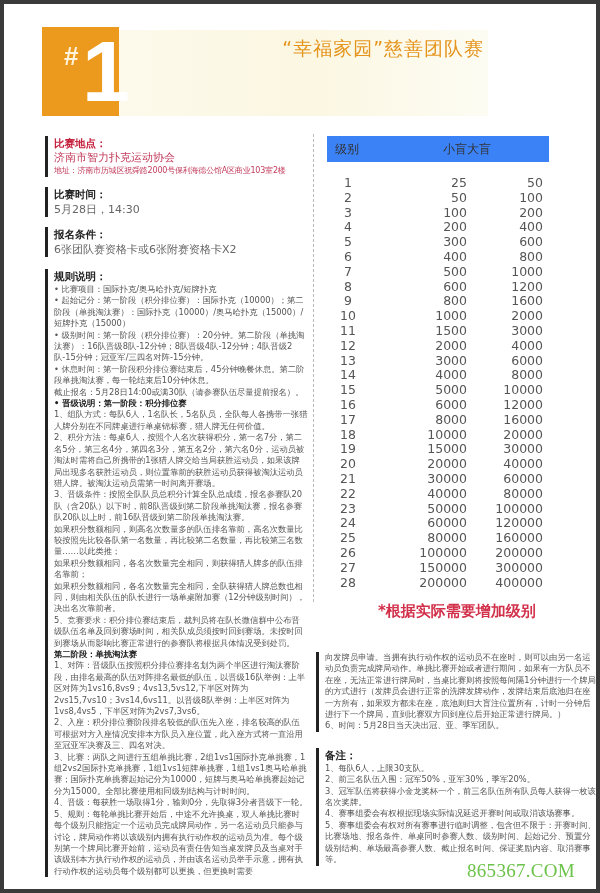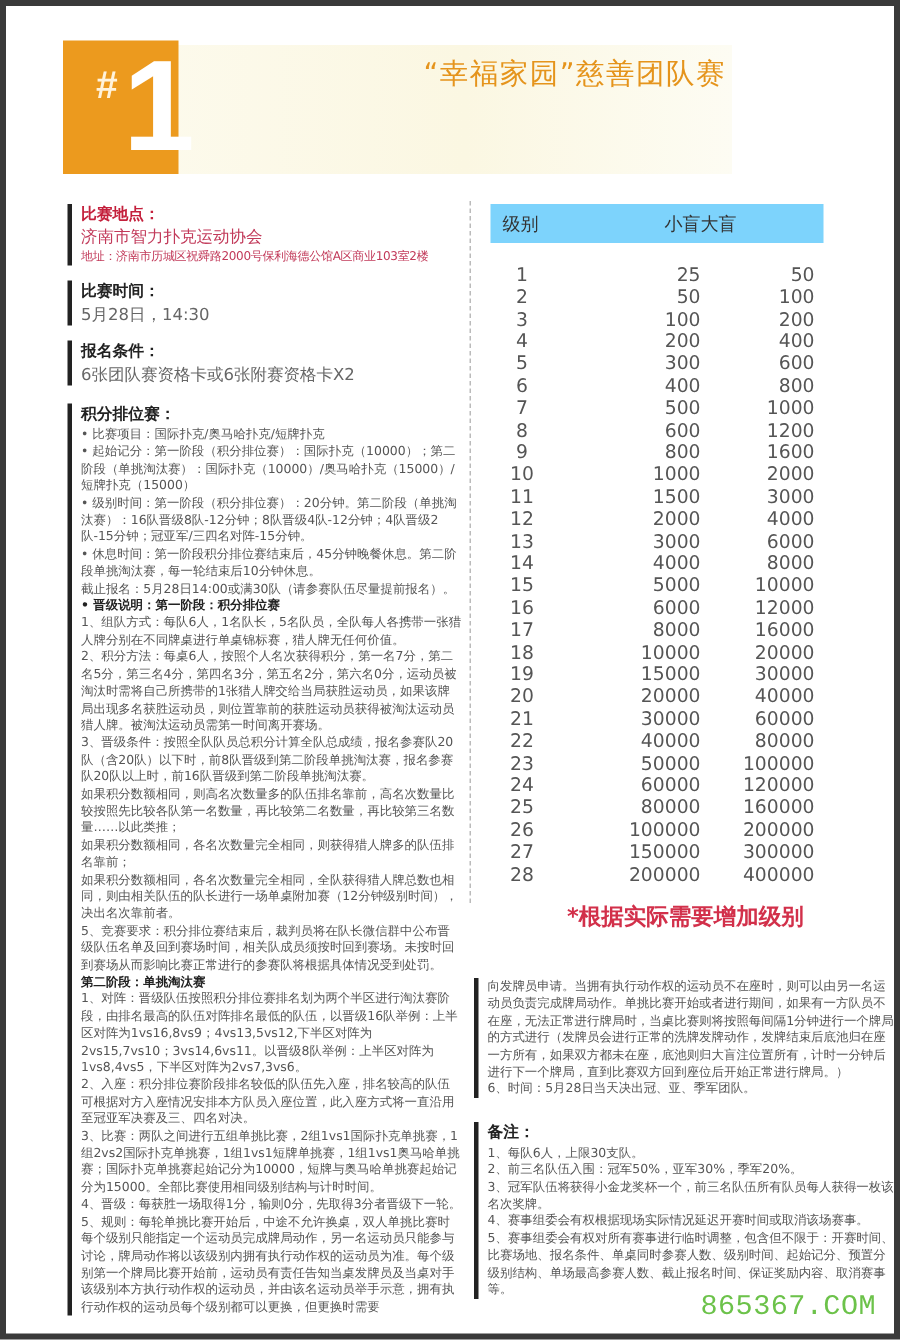--- a/index.html
+++ b/index.html
@@ -48,40 +48,40 @@
   .rules { font-size: 8.3px; line-height: 11.4px; color: #555; }
   .rules .b { font-weight: bold; color: #222; }
   .rules p { margin: 0; }
   .dotted {
     position: absolute; left: 309px; top: 130px; width: 0; height: 468px;
     border-left: 1px dashed #bbb;
   }
   
   .tbl { position: absolute; left: 323px; top: 132px; width: 222px; }
   .tbl-head {
-    background: #7dd3fc; height: 26px; display: flex; align-items: center;
+    background: #3b82f6; height: 26px; display: flex; align-items: center;
     font-size: 12px; color: #333;
   }
   .tbl-head .c1 { width: 40px; padding-left: 8px; }
   .tbl-head .c2 { width: 100px; text-align: right; }
   .tbl-head .c3 { width: 82px; text-align: left; padding-right: 6px; }
   .tbl-body { margin-top: 14px; }
   .row { display: flex; height: 14.8px; font-size: 12.5px; color: #555; line-height: 14.8px; }
   .row .c1 { width: 40px; text-align: center; padding-left: 2px; }
   .row .c2 { width: 100px; text-align: right; }
   .row .c3 { width: 82px; text-align: right; padding-right: 6px; }
   .note-red {
     position: absolute; left: 374px; top: 598px; font-size: 15px; font-weight: bold; color: #d2304a;
   }
   
   .right-cont { position: absolute; left: 312px; top: 632px; width: 280px; margin-top: 16px; }
   .right-cont .rules { font-size: 8.3px; line-height: 11.4px; }
   .watermark {
     position: absolute; left: 463px; top: 856px; font-size: 19px; color: #6cc24a;
-    font-family: Liberation Mono, monospace; letter-spacing: 0.3px;
+    font-family: Liberation Serif, serif; letter-spacing: 0.3px;
   }
 </style>
 </head>
 <body>
 
 <div class="page">
   <div class="header-band"></div>
   <div class="badge">
     <span class="badge-hash">#</span>
     <span class="badge-num">1</span>
@@ -96,21 +96,21 @@
     </div>
     <div class="sec">
       <div class="sec-title">比赛时间：</div>
       <div class="plain">5月28日，14:30</div>
     </div>
     <div class="sec">
       <div class="sec-title">报名条件：</div>
       <div class="plain">6张团队赛资格卡或6张附赛资格卡X2</div>
     </div>
     <div class="sec rules" style="margin-top:12px;">
-      <div class="sec-title">积分排位赛：</div>
+      <div class="sec-title">规则说明：</div>
       <p>• 比赛项目：国际扑克/奥马哈扑克/短牌扑克</p>
       <p>• 起始记分：第一阶段（积分排位赛）：国际扑克（10000）；第二阶段（单挑淘汰赛）：国际扑克（10000）/奥马哈扑克（15000）/短牌扑克（15000）</p>
       <p>• 级别时间：第一阶段（积分排位赛）：20分钟。第二阶段（单挑淘汰赛）：16队晋级8队-12分钟；8队晋级4队-12分钟；4队晋级2队-15分钟；冠亚军/三四名对阵-15分钟。</p>
       <p>• 休息时间：第一阶段积分排位赛结束后，45分钟晚餐休息。第二阶段单挑淘汰赛，每一轮结束后10分钟休息。</p>
       <p>截止报名：5月28日14:00或满30队（请参赛队伍尽量提前报名）。</p>
       <p class="b">• 晋级说明：第一阶段：积分排位赛</p>
       <p>1、组队方式：每队6人，1名队长，5名队员，全队每人各携带一张猎人牌分别在不同牌桌进行单桌锦标赛，猎人牌无任何价值。</p>
       <p>2、积分方法：每桌6人，按照个人名次获得积分，第一名7分，第二名5分，第三名4分，第四名3分，第五名2分，第六名0分，运动员被淘汰时需将自己所携带的1张猎人牌交给当局获胜运动员，如果该牌局出现多名获胜运动员，则位置靠前的获胜运动员获得被淘汰运动员猎人牌。被淘汰运动员需第一时间离开赛场。</p>
       <p>3、晋级条件：按照全队队员总积分计算全队总成绩，报名参赛队20队（含20队）以下时，前8队晋级到第二阶段单挑淘汰赛，报名参赛队20队以上时，前16队晋级到第二阶段单挑淘汰赛。</p>
       <p>如果积分数额相同，则高名次数量多的队伍排名靠前，高名次数量比较按照先比较各队第一名数量，再比较第二名数量，再比较第三名数量……以此类推；</p>

